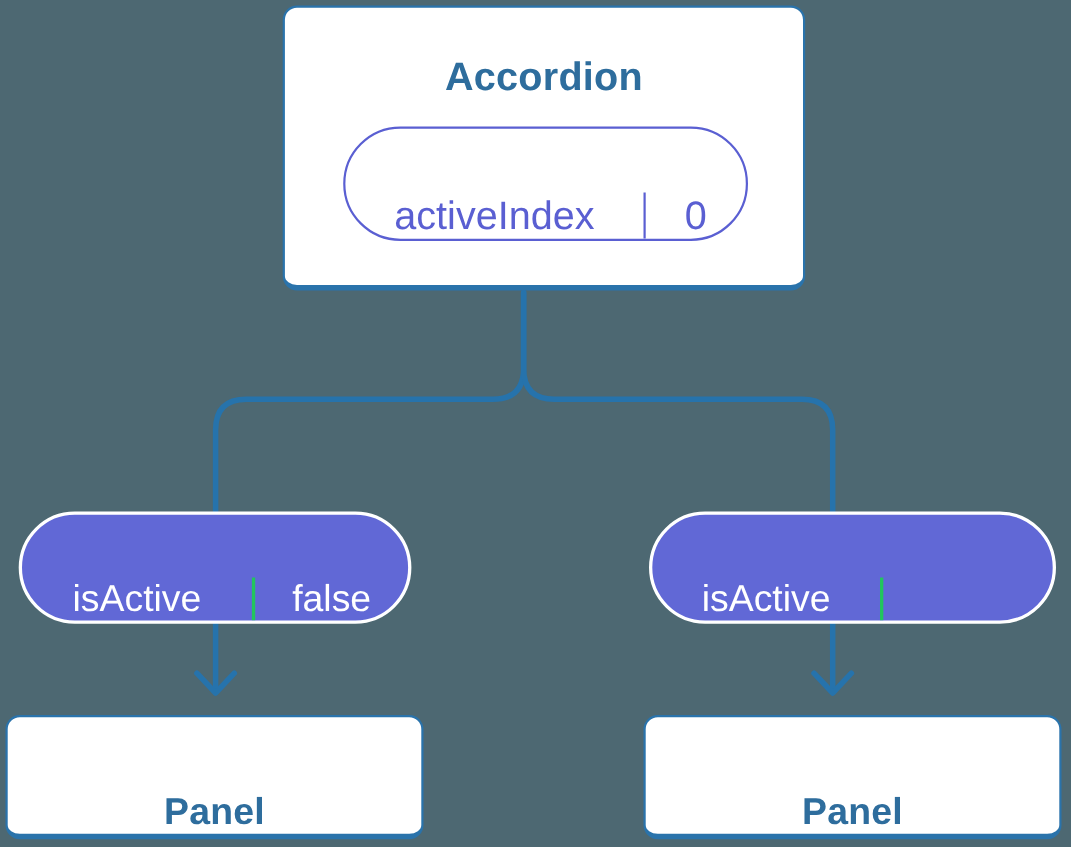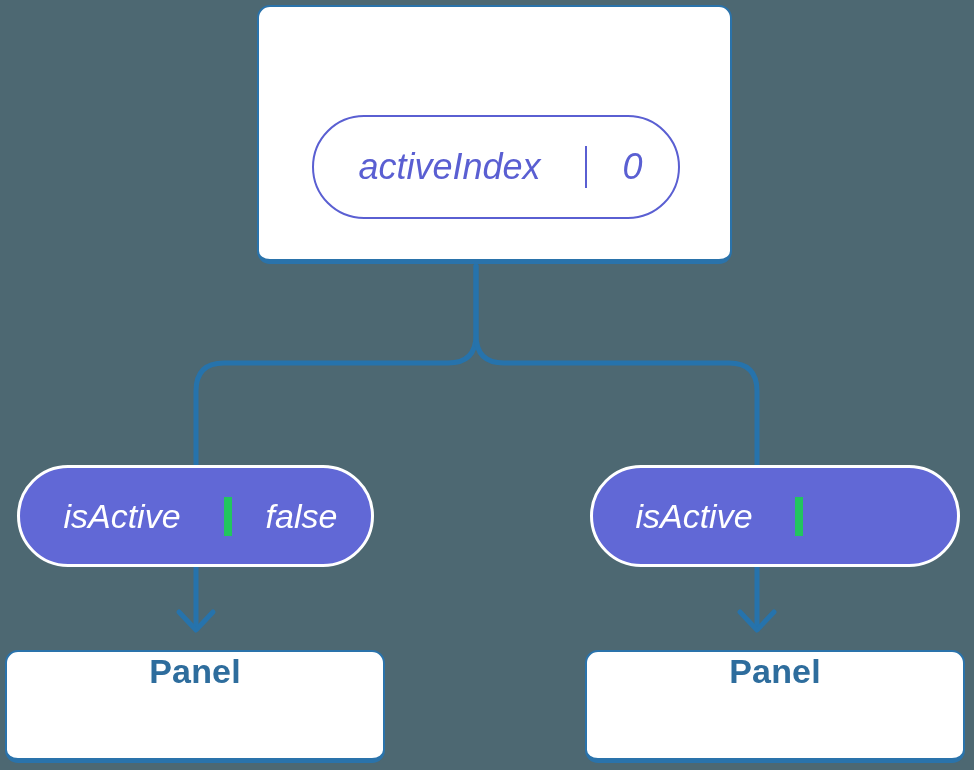--- a/index.html
+++ b/index.html
@@ -26,67 +26,68 @@
     border-bottom-width:5px;border-radius:13px;
   }
   .node-root{left:257px;top:5px;width:475px;height:259px;}
   .node-title{
     color:var(--node-text);font-weight:700;font-size:36px;letter-spacing:.2px;
     text-align:center;width:100%;
   }
   .node-root .node-title{position:absolute;top:42px;left:0;}
 
   
-  .pill{display:flex;align-items:center;overflow:hidden;font-style:italic;}
+  .pill{display:flex;align-items:flex-end;overflow:hidden;}
   .pill-outline{
     position:absolute;left:53px;top:108px;width:368px;height:104px;
     background:#ffffff;border:2px solid var(--pill-accent);border-radius:52px;
     color:var(--pill-accent);font-size:36px;
   }
   .pill-outline .pill-key{
     flex:0 0 273px;display:flex;align-items:center;justify-content:center;
     border-right:2px solid var(--pill-accent);
   }
   .pill-outline .pill-val{flex:1;display:flex;align-items:center;justify-content:center;}
 
   
   .pill-solid{
     position:absolute;top:465px;height:102px;
     background:var(--pill-fill);border:3px solid #ffffff;border-radius:51px;
     color:var(--pill-text);font-size:34px;
   }
   .pill-solid .pill-key{
     display:flex;align-items:center;justify-content:center;
-    border-right:8px solid #22c55e;
+    border-right:3px solid #22c55e;
   }
   .pill-solid .pill-val{flex:1;display:flex;align-items:center;justify-content:center;}
   .pill-prop-left{left:17px;width:357px;}
   .pill-prop-left .pill-key{flex:0 0 212px;}
   .pill-prop-right{left:590px;width:370px;}
   .pill-prop-right .pill-key{flex:0 0 210px;}
 
   
-  .node-panel{width:380px;height:113px;top:650px;display:flex;align-items:flex-start;justify-content:center;}
+  .node-panel{width:380px;height:113px;top:650px;display:flex;align-items:flex-end;justify-content:center;}
   .node-panel .node-title{font-size:34px;}
   .node-panel-left{left:5px;}
   .node-panel-right{left:585px;}
 </style>
 </head>
 <body>
 
 <div class="stage">
 
   <svg class="wires" viewBox="0 0 974 770" aria-hidden="true">
     <path class="wire" d="M 476 266 L 476 335 Q 476 363 448 363 L 224 363 Q 196 363 196 391 L 196 628"></path>
     <path class="wire" d="M 476 266 L 476 335 Q 476 363 504 363 L 729 363 Q 757 363 757 391 L 757 628"></path>
     <path class="wire" d="M 179 612 L 196 630 L 213 612"></path>
     <path class="wire" d="M 740 612 L 757 630 L 774 612"></path>
   </svg>
 
   <div class="node node-root">
+    <div class="node-title">Accordion</div>
     <div class="pill pill-outline">
       <span class="pill-key">activeIndex</span>
       <span class="pill-val">0</span>
     </div>
   </div>
 
   <div class="pill pill-solid pill-prop-left">
     <span class="pill-key">isActive</span>
     <span class="pill-val">false</span>
   </div>

